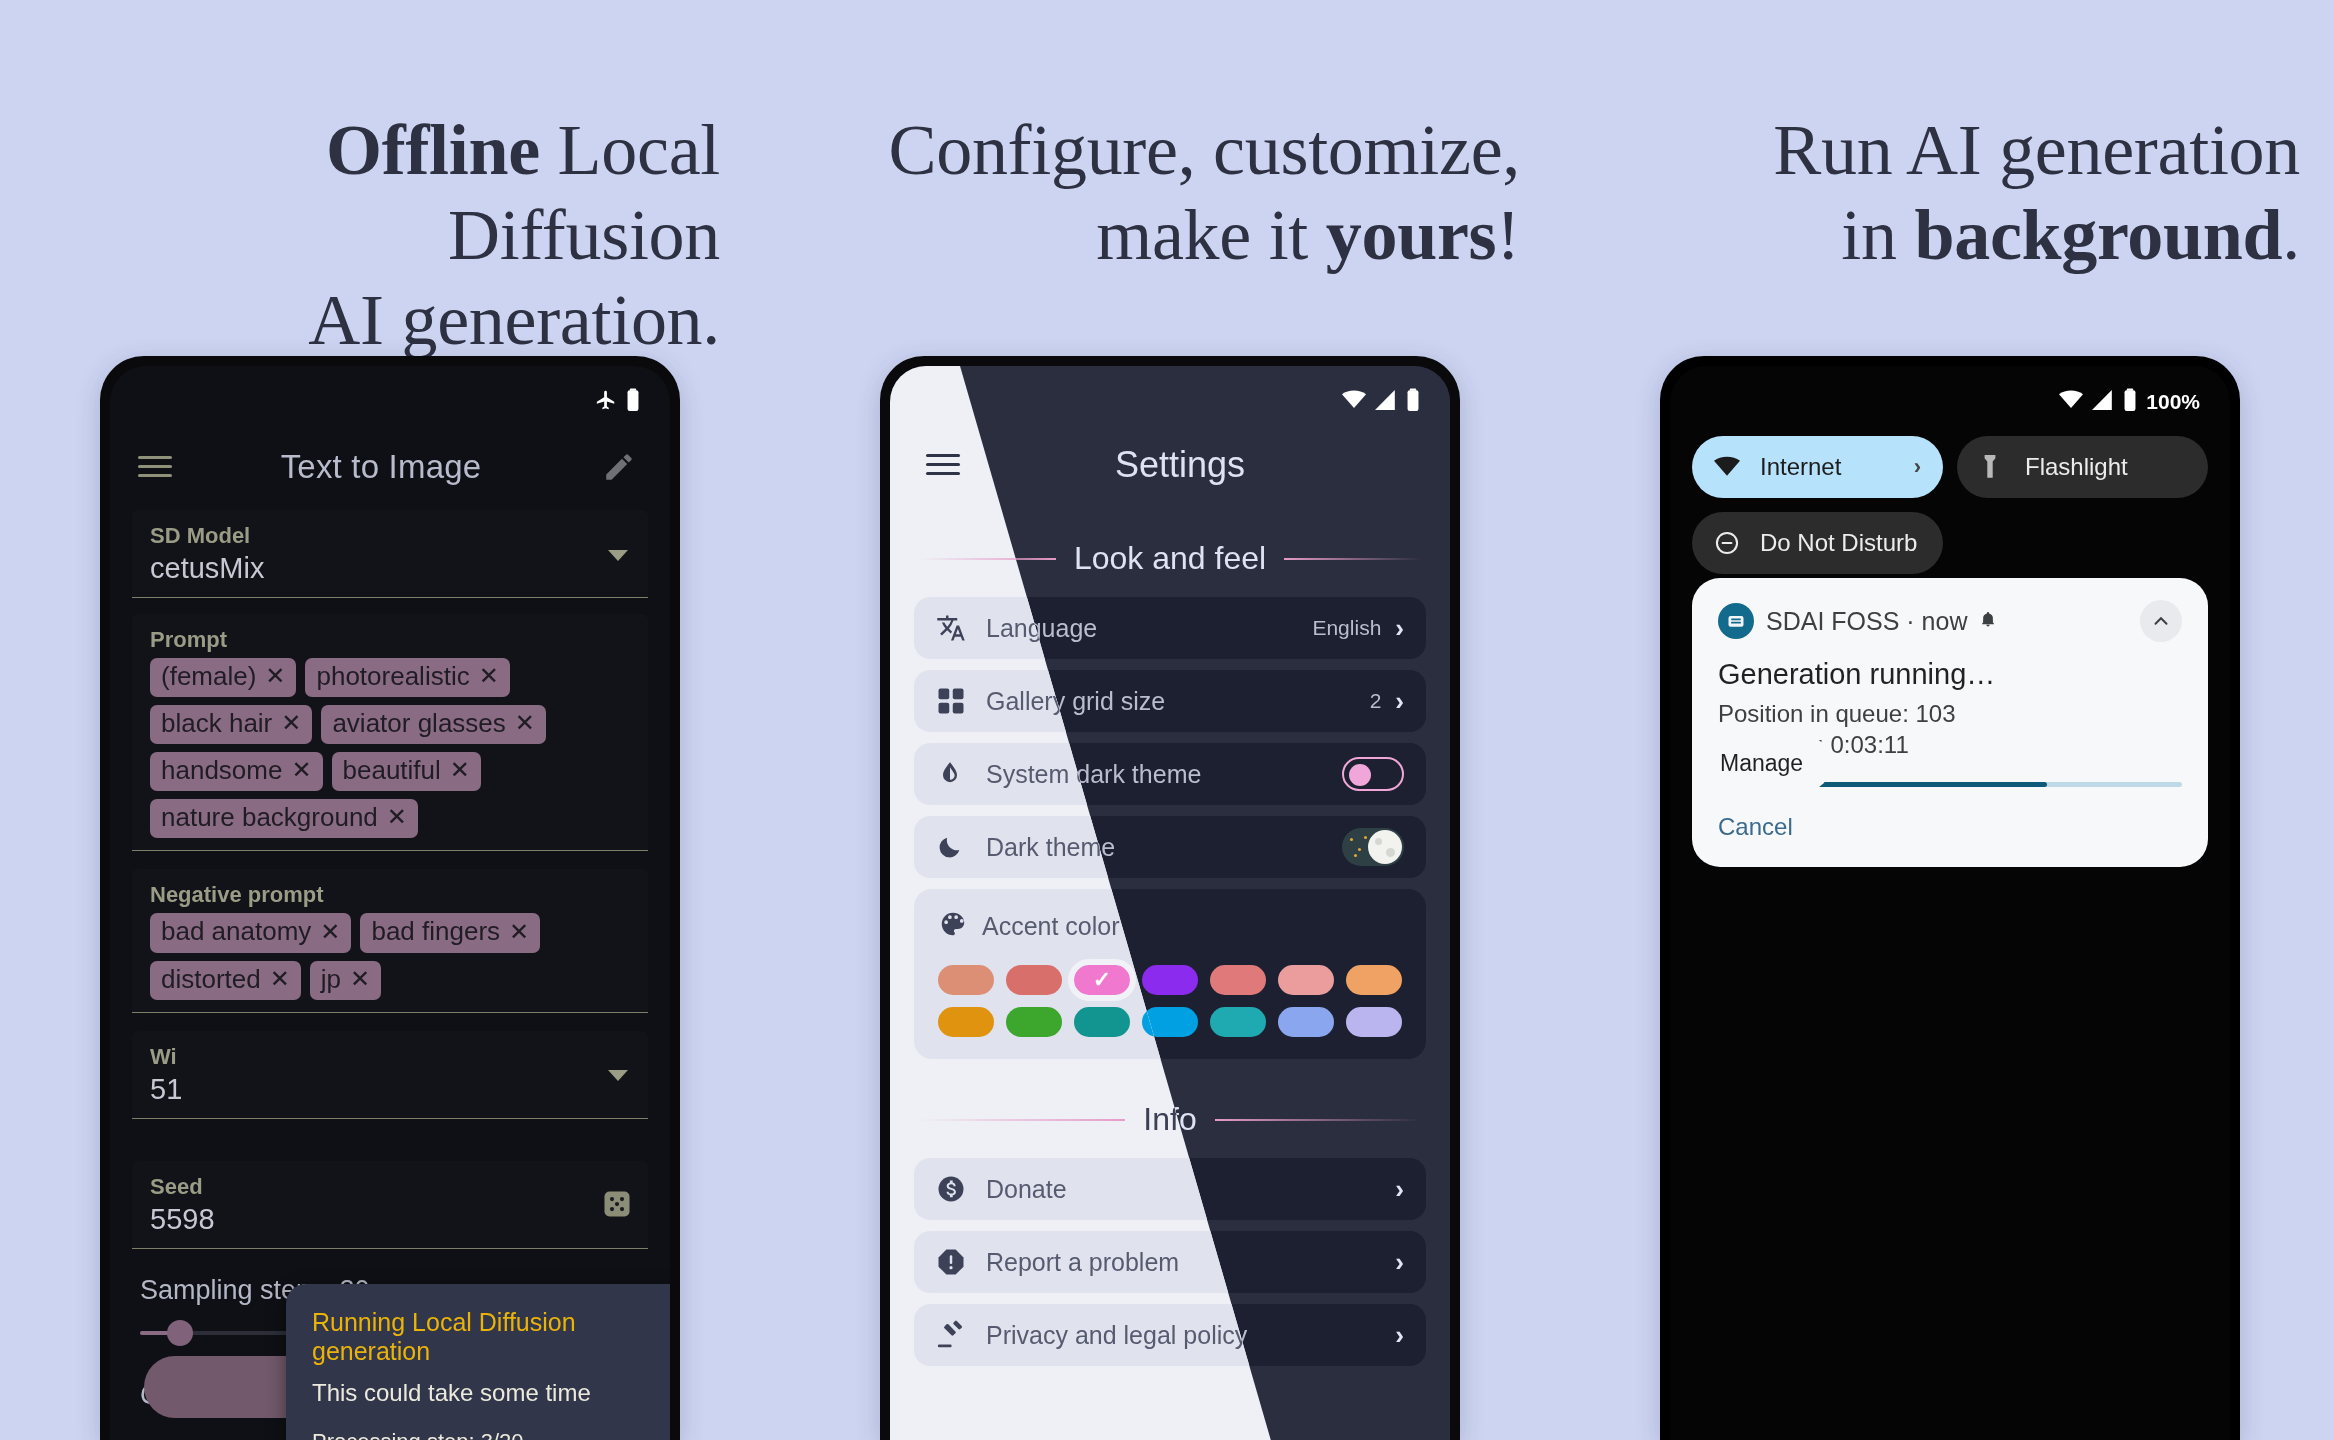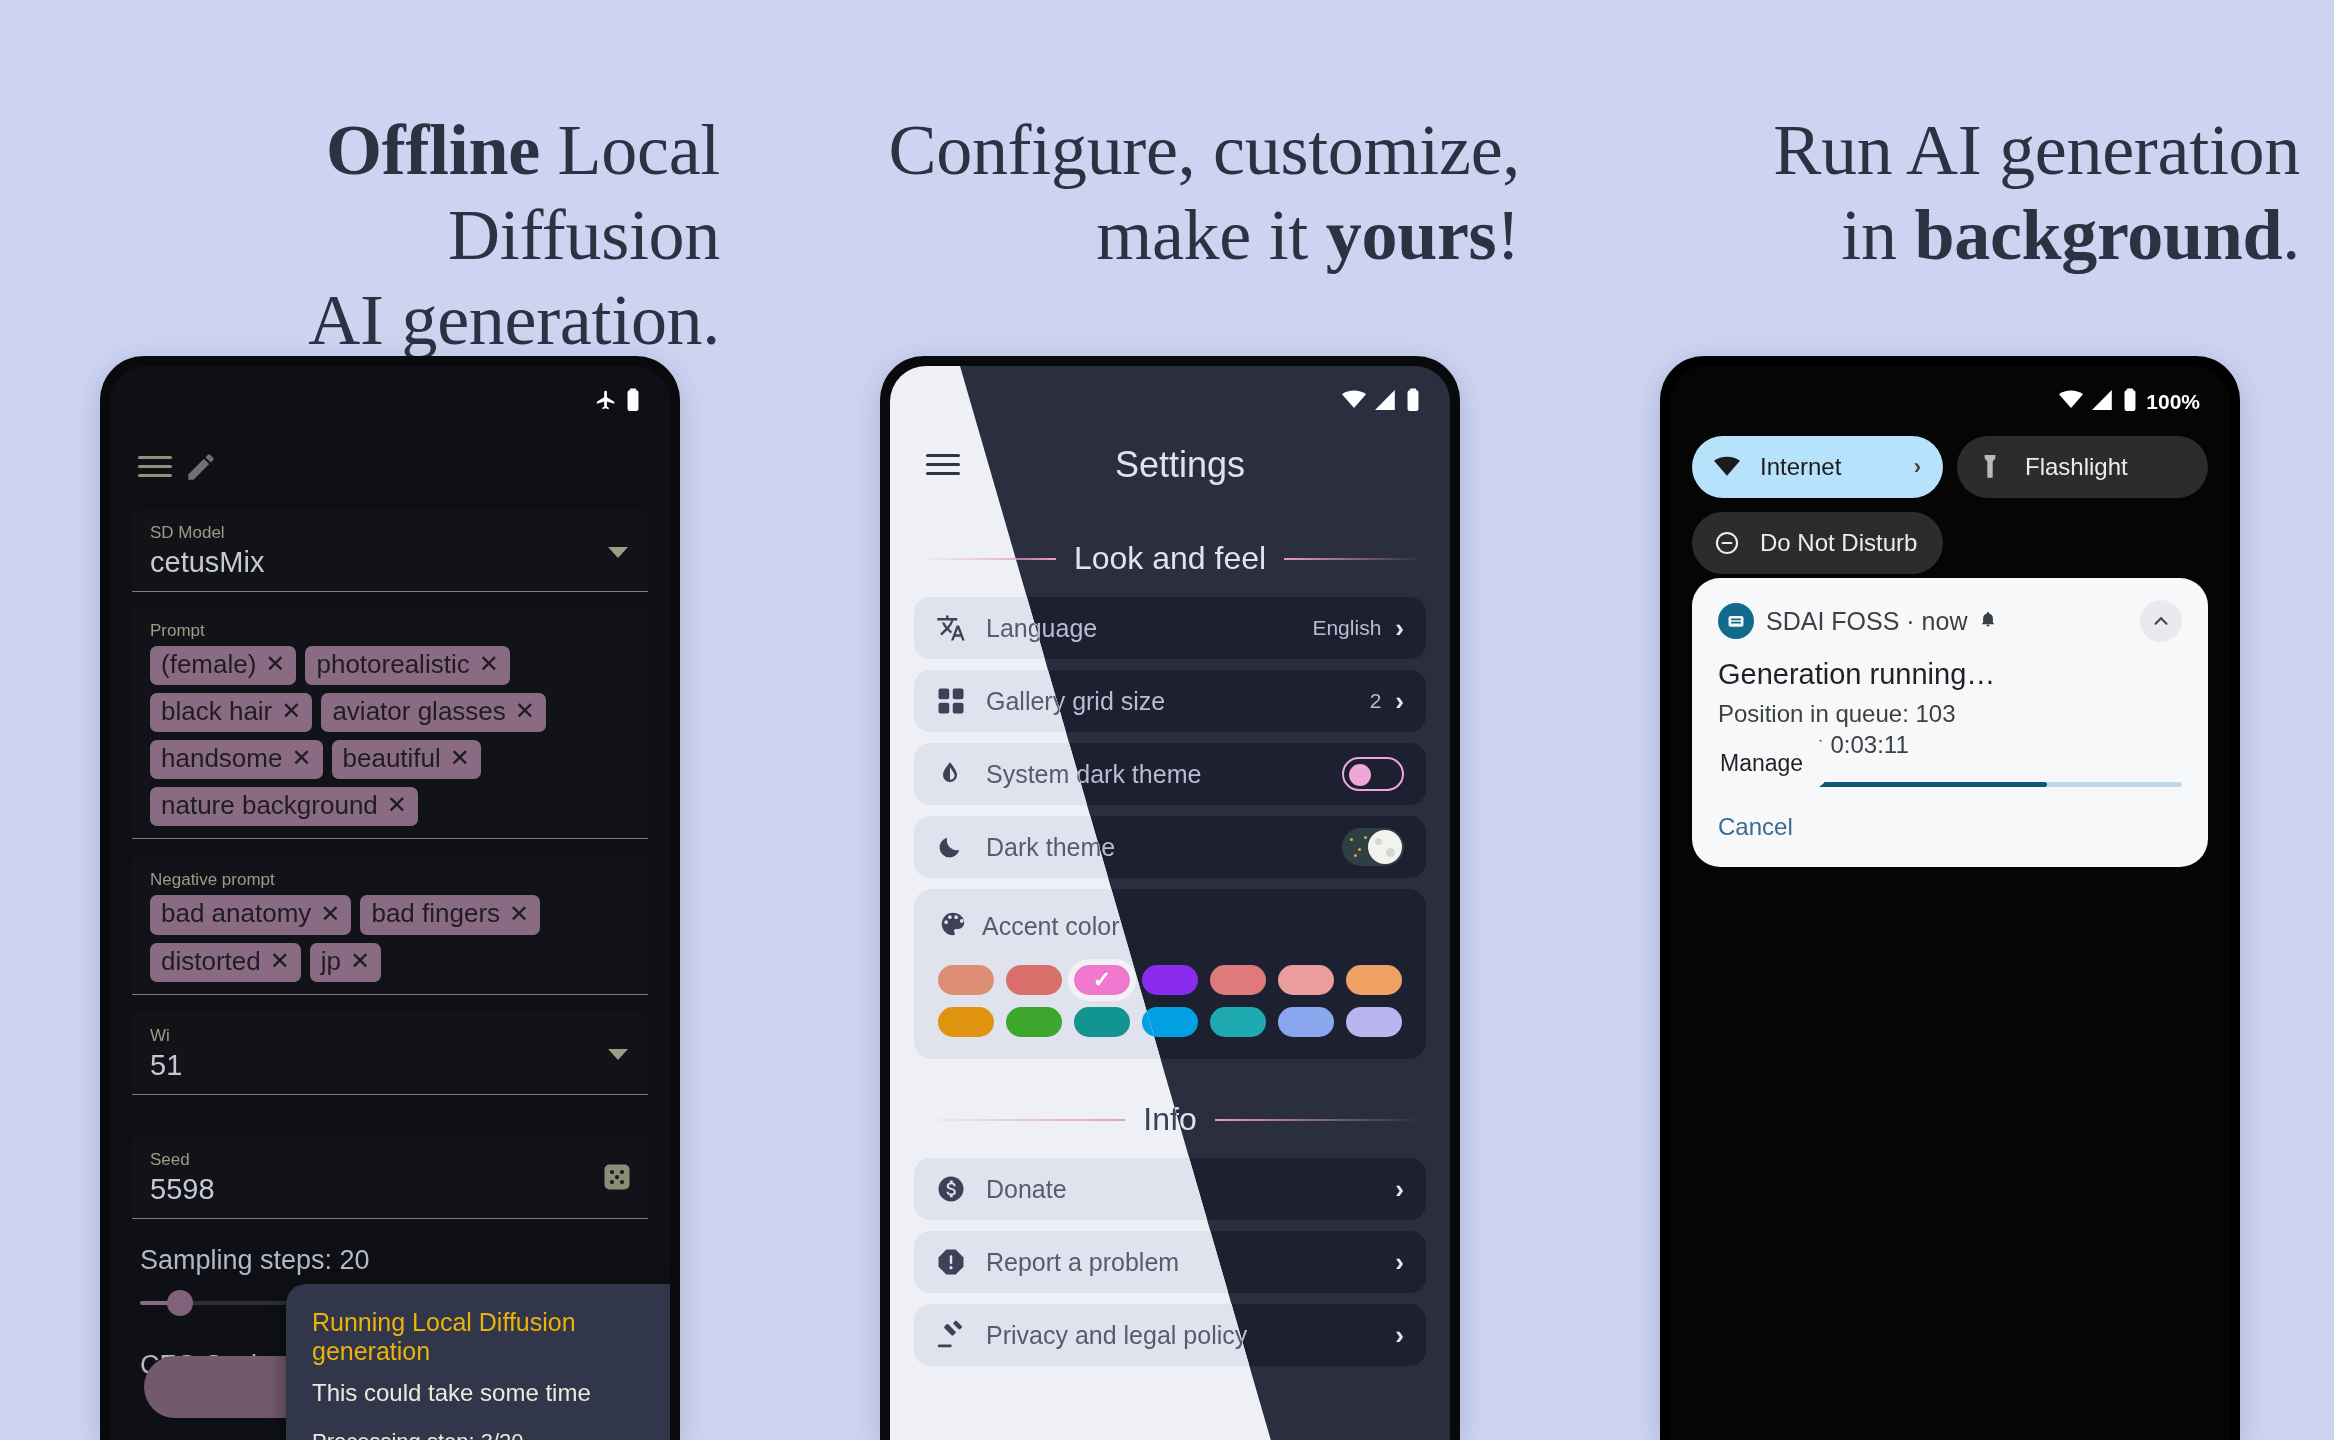--- a/index.html
+++ b/index.html
@@ -76,21 +76,21 @@
   .p1-body { position: absolute; top: 144px; left: 0; right: 0; bottom: 0; }
 
   .field {
     margin: 0 22px 0 22px;
     background: #121318;
     border-bottom: 1px solid #7e7f66;
     border-radius: 6px 6px 0 0;
     padding: 13px 18px 12px 18px;
     position: relative;
   }
-  .field-label { color: #9a9c86; font-size: 17px; margin-bottom: 3px; }
+  .field-label { color: #9a9c86; font-size: 22px; margin-bottom: 3px; font-weight: bold; }
   .field-value { color: #c6c8d4; font-size: 29px; }
   .caret {
     position: absolute; right: 20px; top: 50%; margin-top: -4px;
     width: 0; height: 0;
     border-left: 10px solid transparent; border-right: 10px solid transparent;
     border-top: 11px solid #9a9c86;
   }
   .chips { display: flex; flex-wrap: wrap; gap: 8px 9px; margin-top: 5px; }
   .chip {
     background: #8a6b84; color: #201c24;
@@ -246,20 +246,21 @@
             </svg>
         </span>
       </div>
 
       <div class="p1-appbar">
         <div class="hamburger" id="p1-ham">
             <i></i>
             <i></i>
             <i></i>
           </div>
+        <div class="p1-title">Text to Image</div>
         <div class="pencil-btn">
           <svg width="34" height="34" viewBox="0 0 24 24">
               <path fill="#6f7076" d="M3 17.25V21h3.75L17.81 9.94l-3.75-3.75L3 17.25zM20.71 7.04a1 1 0 0 0 0-1.41l-2.34-2.34a1 1 0 0 0-1.41 0l-1.83 1.83 3.75 3.75 1.83-1.83z"></path>
             </svg>
         </div>
       </div>
 
       <div class="p1-body">
 
         <div class="field">

